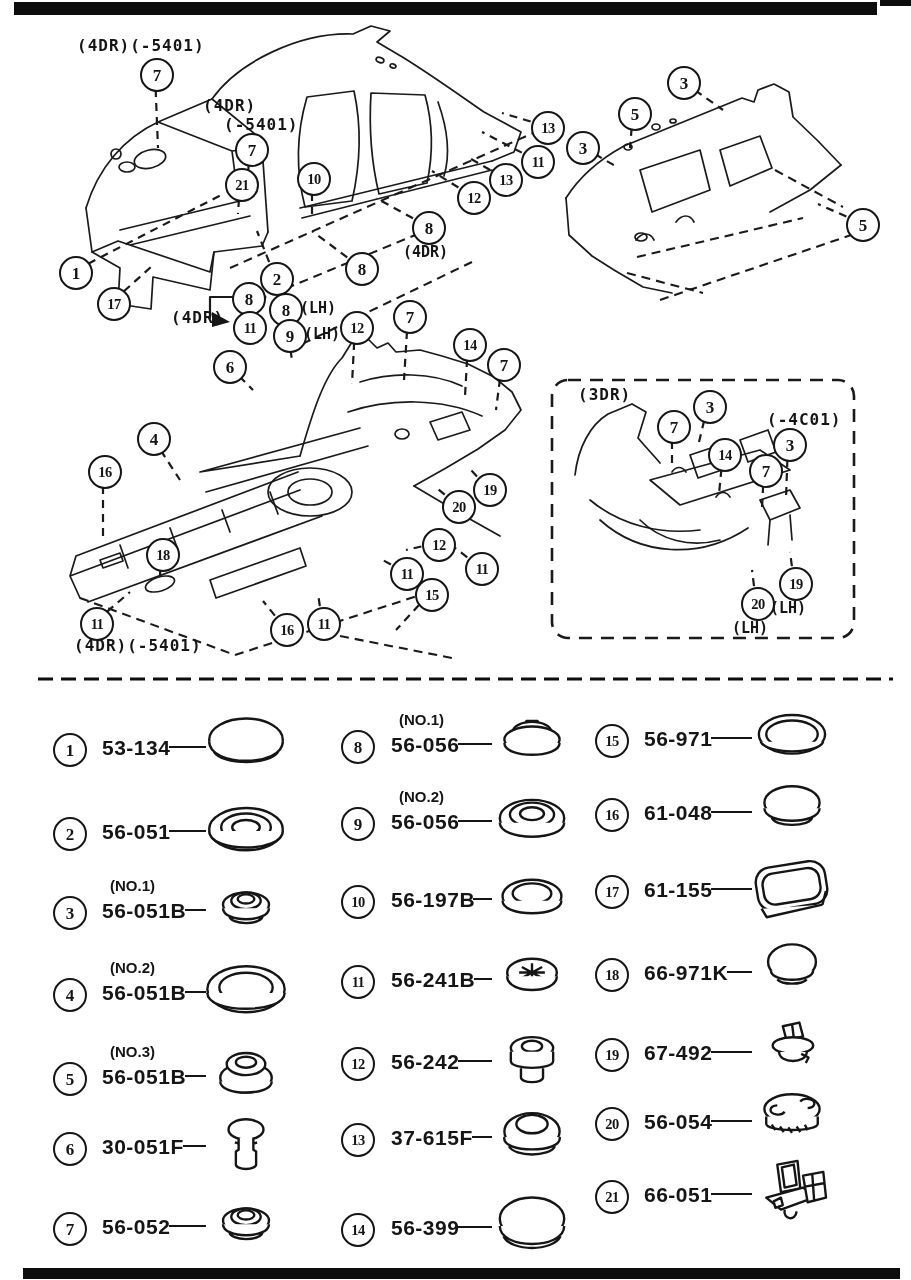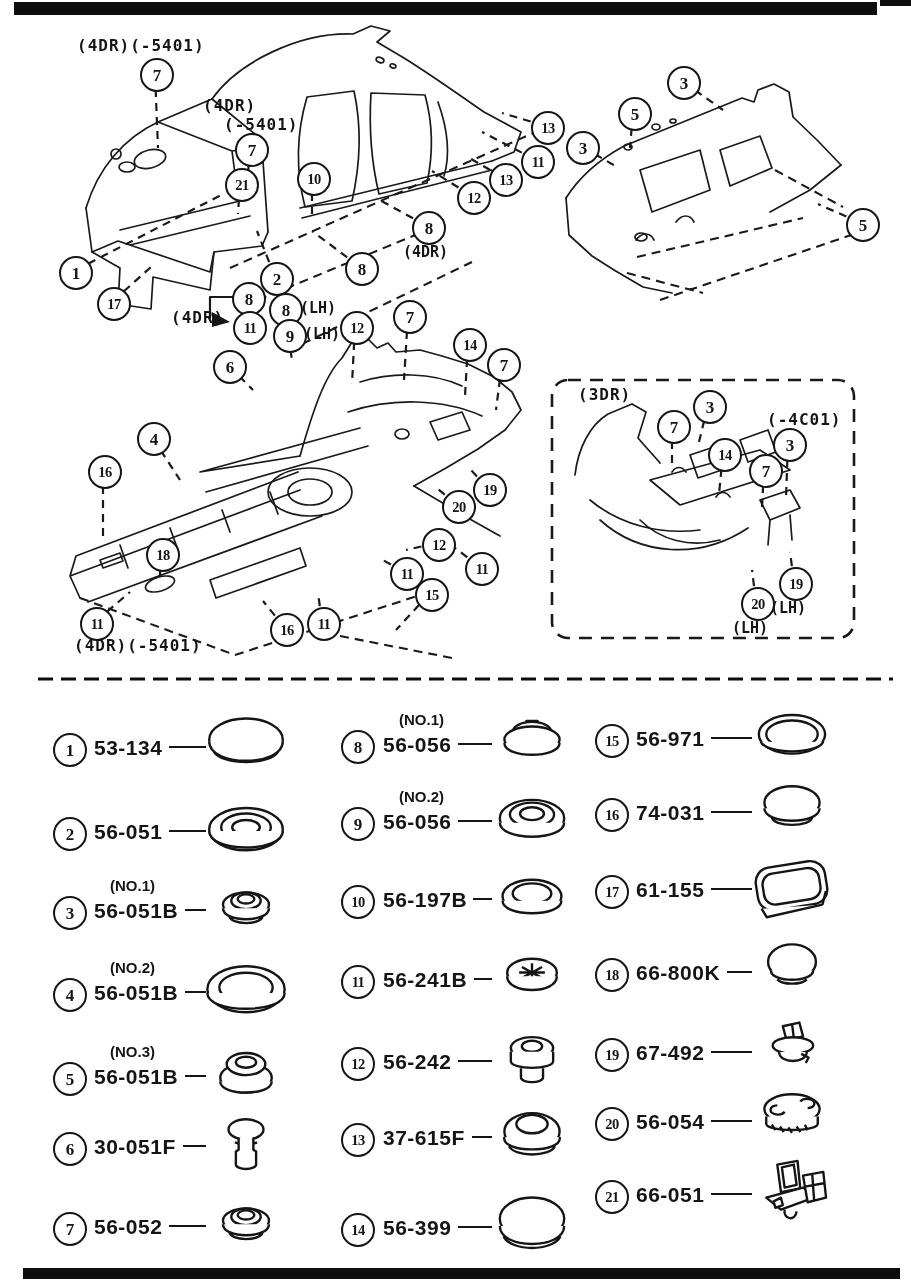--- a/index.html
+++ b/index.html
@@ -11,21 +11,21 @@
   .dash{stroke:#1a1a1a;fill:none;stroke-width:2.1;stroke-dasharray:9 6;stroke-linecap:butt;}
   .callout{position:absolute;width:30px;height:30px;border:2.6px solid #151515;border-radius:50%;
            background:#ffffff;display:flex;align-items:center;justify-content:center;
            font-family:"Liberation Serif",serif;font-weight:700;font-size:17px;line-height:1;z-index:5;}
   .callout.two{font-size:14.5px;letter-spacing:-0.5px;}
   .dlabel{position:absolute;font-family:"DejaVu Sans Mono",monospace;font-weight:700;
           font-size:16px;letter-spacing:1px;white-space:nowrap;z-index:4;margin-left:17px;}
   .cnote{position:absolute;font-family:"DejaVu Sans Mono",monospace;font-weight:700;
          font-size:15px;white-space:nowrap;z-index:5;}
   .pcode{position:absolute;font-weight:700;font-size:21px;letter-spacing:0.5px;
-         white-space:nowrap;transform:translateY(-50%);z-index:5;}
+         white-space:nowrap;transform:translateY(-50%);z-index:5;margin-left:8px;}
   .pnote{position:absolute;font-weight:700;font-size:15px;white-space:nowrap;z-index:5;}
   .pline{position:absolute;border-top:2.6px solid #151515;z-index:3;}
   .pthumb{position:absolute;z-index:3;}
 </style>
 </head>
 <body>
 
 <div id="page">
 
   <svg class="layer" width="911" height="1280" viewBox="0 0 911 1280">
@@ -402,33 +402,33 @@
         <use href="#s-big-dome" fill="#ffffff" stroke="#151515" stroke-width="2.6" stroke-linejoin="round"></use>
       </svg>
       <div class="pline" style="left: 458px; top: 1226px; width: 34px;"></div>
       <div class="callout two" style="left: 595px; top: 724px;">15</div>
       <span class="pcode" style="left: 636px; top: 739px;">56-971</span>
       <svg class="pthumb" width="92" height="74" viewBox="0 0 100 80" style="left: 746px; top: 701px;">
         <use href="#s-ring" fill="#ffffff" stroke="#151515" stroke-width="2.6" stroke-linejoin="round"></use>
       </svg>
       <div class="pline" style="left: 711px; top: 737px; width: 41px;"></div>
       <div class="callout two" style="left: 595px; top: 798px;">16</div>
-      <span class="pcode" style="left: 636px; top: 813px;">74-031</span>
+      <span class="pcode" style="left: 636px; top: 813px;">61-048</span>
       <svg class="pthumb" width="92" height="74" viewBox="0 0 100 80" style="left: 746px; top: 775px;">
         <use href="#s-dome" fill="#ffffff" stroke="#151515" stroke-width="2.6" stroke-linejoin="round"></use>
       </svg>
       <div class="pline" style="left: 711px; top: 811px; width: 41px;"></div>
       <div class="callout two" style="left: 595px; top: 875px;">17</div>
       <span class="pcode" style="left: 636px; top: 890px;">61-155</span>
       <svg class="pthumb" width="92" height="74" viewBox="0 0 100 80" style="left: 746px; top: 852px;">
         <use href="#s-rect-plug" fill="#ffffff" stroke="#151515" stroke-width="2.6" stroke-linejoin="round"></use>
       </svg>
       <div class="pline" style="left: 711px; top: 888px; width: 41px;"></div>
       <div class="callout two" style="left: 595px; top: 958px;">18</div>
-      <span class="pcode" style="left: 636px; top: 973px;">66-800K</span>
+      <span class="pcode" style="left: 636px; top: 973px;">66-971K</span>
       <svg class="pthumb" width="92" height="74" viewBox="0 0 100 80" style="left: 746px; top: 935px;">
         <use href="#s-round-plug" fill="#ffffff" stroke="#151515" stroke-width="2.6" stroke-linejoin="round"></use>
       </svg>
       <div class="pline" style="left: 727px; top: 971px; width: 25px;"></div>
       <div class="callout two" style="left: 595px; top: 1038px;">19</div>
       <span class="pcode" style="left: 636px; top: 1053px;">67-492</span>
       <svg class="pthumb" width="92" height="74" viewBox="0 0 100 80" style="left: 746px; top: 1015px;">
         <use href="#s-clip" fill="#ffffff" stroke="#151515" stroke-width="2.6" stroke-linejoin="round"></use>
       </svg>
       <div class="pline" style="left: 711px; top: 1051px; width: 41px;"></div>

